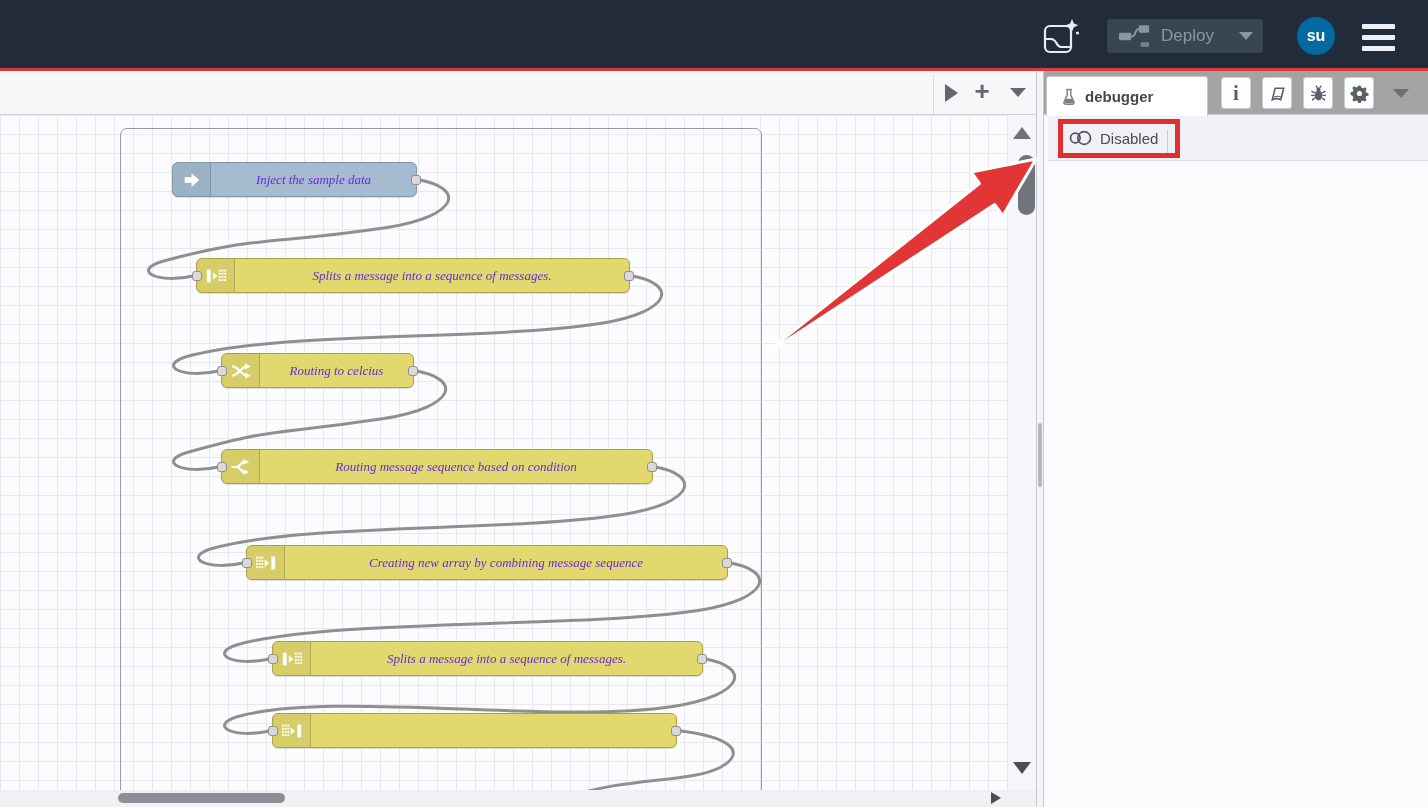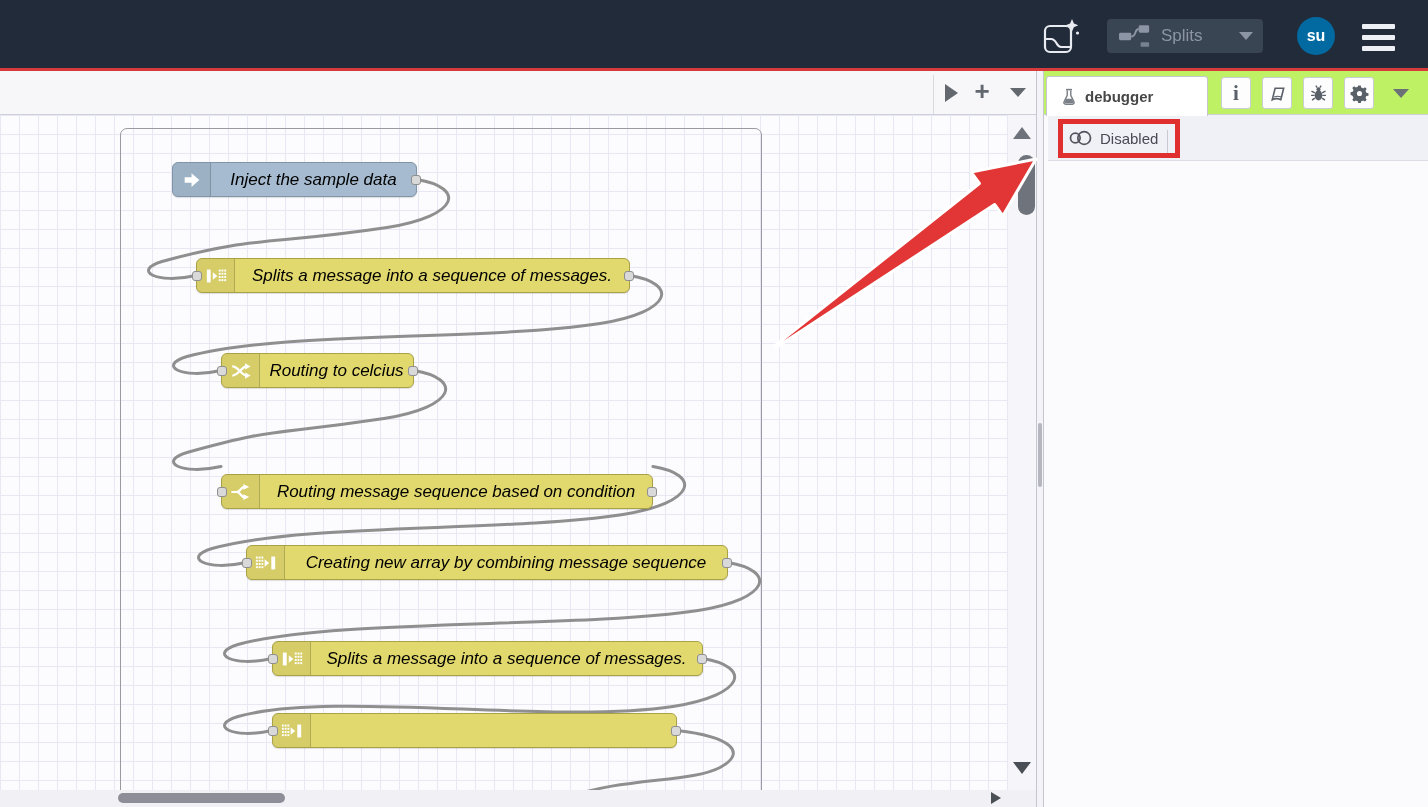--- a/index.html
+++ b/index.html
@@ -24,21 +24,21 @@
   
   #canvas-wrap { position:absolute; left:0; top:115px; width:1036px; height:675px; overflow:hidden; }
   #grid { position:absolute; left:0; top:0; width:1008px; height:675px; background-color:#fcfcff;
       background-image: linear-gradient(to right,#e8e8f4 1px,transparent 1px), linear-gradient(to bottom,#e8e8f4 1px,transparent 1px);
       background-size:19px 19px; }
   #groupbox { position:absolute; left:120px; top:13px; width:642px; height:900px; border:1.5px solid #9a9aa0; border-radius:7px; }
   #wires { position:absolute; left:0; top:0; pointer-events:none; }
   .node { position:absolute; height:35px; border-radius:6px; display:flex; align-items:stretch; box-shadow:0 1px 1px rgba(0,0,0,0.12); }
   .node-icon-region { width:38px; border-right:1px solid rgba(0,0,0,0.18); background:rgba(0,0,0,0.05); border-radius:5px 0 0 5px; display:flex; align-items:center; justify-content:center; }
   .node-icon-region svg { width:22px; height:22px; }
-  .node-label { flex:1; display:flex; align-items:center; justify-content:center; font-style:italic; font-size:17px; color:#000000; padding:0 8px; white-space:nowrap; }
+  .node-label { flex:1; display:flex; align-items:center; justify-content:center; font-style:italic; font-size:13px; color:#6d28d9; padding:0 8px; white-space:nowrap;font-family:Liberation Serif, serif; }
   .port { position:absolute; width:10px; height:10px; background:#d9d9d9; border:1px solid #8f8f8f; border-radius:3px; top:12px; }
   .port.in { left:-5px; } .port.out { right:-5px; }
   #inject-button { position:absolute; width:30px; height:28px; background:#e0e3e9; border:1px solid #97a0ac; border-radius:7px; }
   #inject-button .inner { position:absolute; left:6px; top:5px; width:17px; height:17px; background:#a6bbcf; border:1px solid #75889e; border-radius:3px; }
 
   
   #vlane { position:absolute; left:1008px; top:115px; width:28px; height:675px; background:#f6f6fa; }
   #vlane .thumb-dark { position:absolute; left:10px; top:40px; width:17px; height:60px; background:#6f737b; border-radius:9px; }
   .tri-up { width:0; height:0; border-left:9px solid transparent; border-right:9px solid transparent; border-bottom:12px solid #6e737b; }
   .tri-down { width:0; height:0; border-left:9px solid transparent; border-right:9px solid transparent; border-top:12px solid #4a4e55; }
@@ -48,21 +48,21 @@
   #hscroll { position:absolute; left:0; top:790px; width:1036px; height:17px; background:#f1f1f5; }
   #hscroll .thumb { position:absolute; left:118px; top:3px; width:167px; height:10px; background:#8e8e98; border-radius:5px; }
   #hscroll .arrow { position:absolute; left:991px; top:2px; width:0; height:0; border-top:6px solid transparent; border-bottom:6px solid transparent; border-left:10px solid #4a4e55; }
 
   
   #splitter { position:absolute; left:1036px; top:71px; width:8px; height:736px; background:#f4f4f8; border-left:1px solid #c6c6cf; border-right:1px solid #c6c6cf; }
   #splitter .thumb { position:absolute; left:1px; top:352px; width:4px; height:64px; background:#b6b6c0; border-radius:2px; }
 
   
   #sidebar { position:absolute; left:1044px; top:71px; width:384px; height:736px; background:#fbfbfd; }
-  #sb-tabbar { position:absolute; left:0; top:0; width:384px; height:44px; background:#bef264; border-bottom:1px solid #cfcfd8; }
+  #sb-tabbar { position:absolute; left:0; top:0; width:384px; height:44px; background:#a3a3a3; border-bottom:1px solid #cfcfd8; }
   #sb-tab-active { position:absolute; left:2px; top:5px; width:162px; height:40px; background:#fff; border:1px solid #c6c6d0; border-bottom:none; border-radius:3px 3px 0 0; display:flex; align-items:center; gap:8px; padding-left:14px; font-weight:bold; font-size:15px; color:#474747; z-index:2; }
   .btn-sq { position:absolute; top:6px; width:30px; height:32px; background:#fdfdfe; border:1px solid #c9ccd3; border-radius:3px; display:flex; align-items:center; justify-content:center; cursor:pointer; }
   #sb-toolbar { position:absolute; left:4px; top:44px; width:384px; height:46px; background:#f0f0f7; border-bottom:1px solid #dcdce4; }
   #disabled-btn { position:absolute; left:20px; top:9px; height:28px; display:flex; align-items:center; gap:7px; font-size:15px; color:#4a4a55; cursor:pointer; }
   #disabled-sep { position:absolute; left:119px; top:15px; width:1px; height:27px; background:#c9c9d3; }
   #red-box { position:absolute; left:10px; top:4px; width:122px; height:39px; border:5px solid #e02f2f; z-index:3; pointer-events:none; }
 
   
   #arrow-overlay { position:absolute; left:0; top:0; width:1428px; height:807px; pointer-events:none; z-index:40; }
 </style>
@@ -80,21 +80,21 @@
   </span>
   <div id="deploy-btn">
     <span style="margin-left:12px; display:flex;">
       <svg width="32" height="25" viewBox="0 0 34 26" fill="#8b95a5">
         <rect x="0" y="9" width="13" height="8" rx="1.5"></rect>
         <rect x="21" y="1" width="11" height="8" rx="1.5"></rect>
         <rect x="23" y="19" width="9" height="5" rx="1" opacity="0.75"></rect>
         <path d="M13 13 C19 13 16 5 21 5" stroke="#8b95a5" stroke-width="2" fill="none"></path>
       </svg>
     </span>
-    <span class="dlabel">Splits</span>
+    <span class="dlabel">Deploy</span>
     <span class="dchev"></span>
   </div>
   <div id="avatar">su</div>
   <div id="menu-btn">
       <div></div>
       <div></div>
       <div></div>
     </div>
 </div>
 <div id="redline"></div>
@@ -164,21 +164,21 @@
             <path d="M2.5 7 C9 7 13 17 18 17"></path>
             <path d="M2.5 17 C9 17 13 7 18 7"></path>
             <path d="M16.5 3.6 l6 3.4 -6 3.4 z" fill="#fff" stroke="none"></path>
             <path d="M16.5 13.6 l6 3.4 -6 3.4 z" fill="#fff" stroke="none"></path>
           </svg>
         </div>
         <div class="node-label">Routing to celcius</div>
         <div class="port in"></div>
         <div class="port out"></div>
       </div>
-      <div class="node" style="left: 221px; top: 334px; width: 432px; height: 35px; background: rgb(226, 217, 110); border: 1px solid rgb(169, 161, 72); margin-top: 25px;">
+      <div class="node" style="left: 221px; top: 334px; width: 432px; height: 35px; background: rgb(226, 217, 110); border: 1px solid rgb(169, 161, 72);">
         <div class="node-icon-region">
           <svg viewBox="0 0 24 24" fill="none" stroke="#fff" stroke-width="2.4">
             <path d="M1.5 12 h5.5 C12 12 11.5 6.5 15.5 6.5"></path>
             <path d="M7 12 C12 12 11.5 17.5 15.5 17.5"></path>
             <path d="M14.5 3.4 l6.5 3.1 -6.5 3.1 z" fill="#fff" stroke="none"></path>
             <path d="M14.5 14.4 l6.5 3.1 -6.5 3.1 z" fill="#fff" stroke="none"></path>
           </svg>
         </div>
         <div class="node-label">Routing message sequence based on condition</div>
         <div class="port in"></div>

